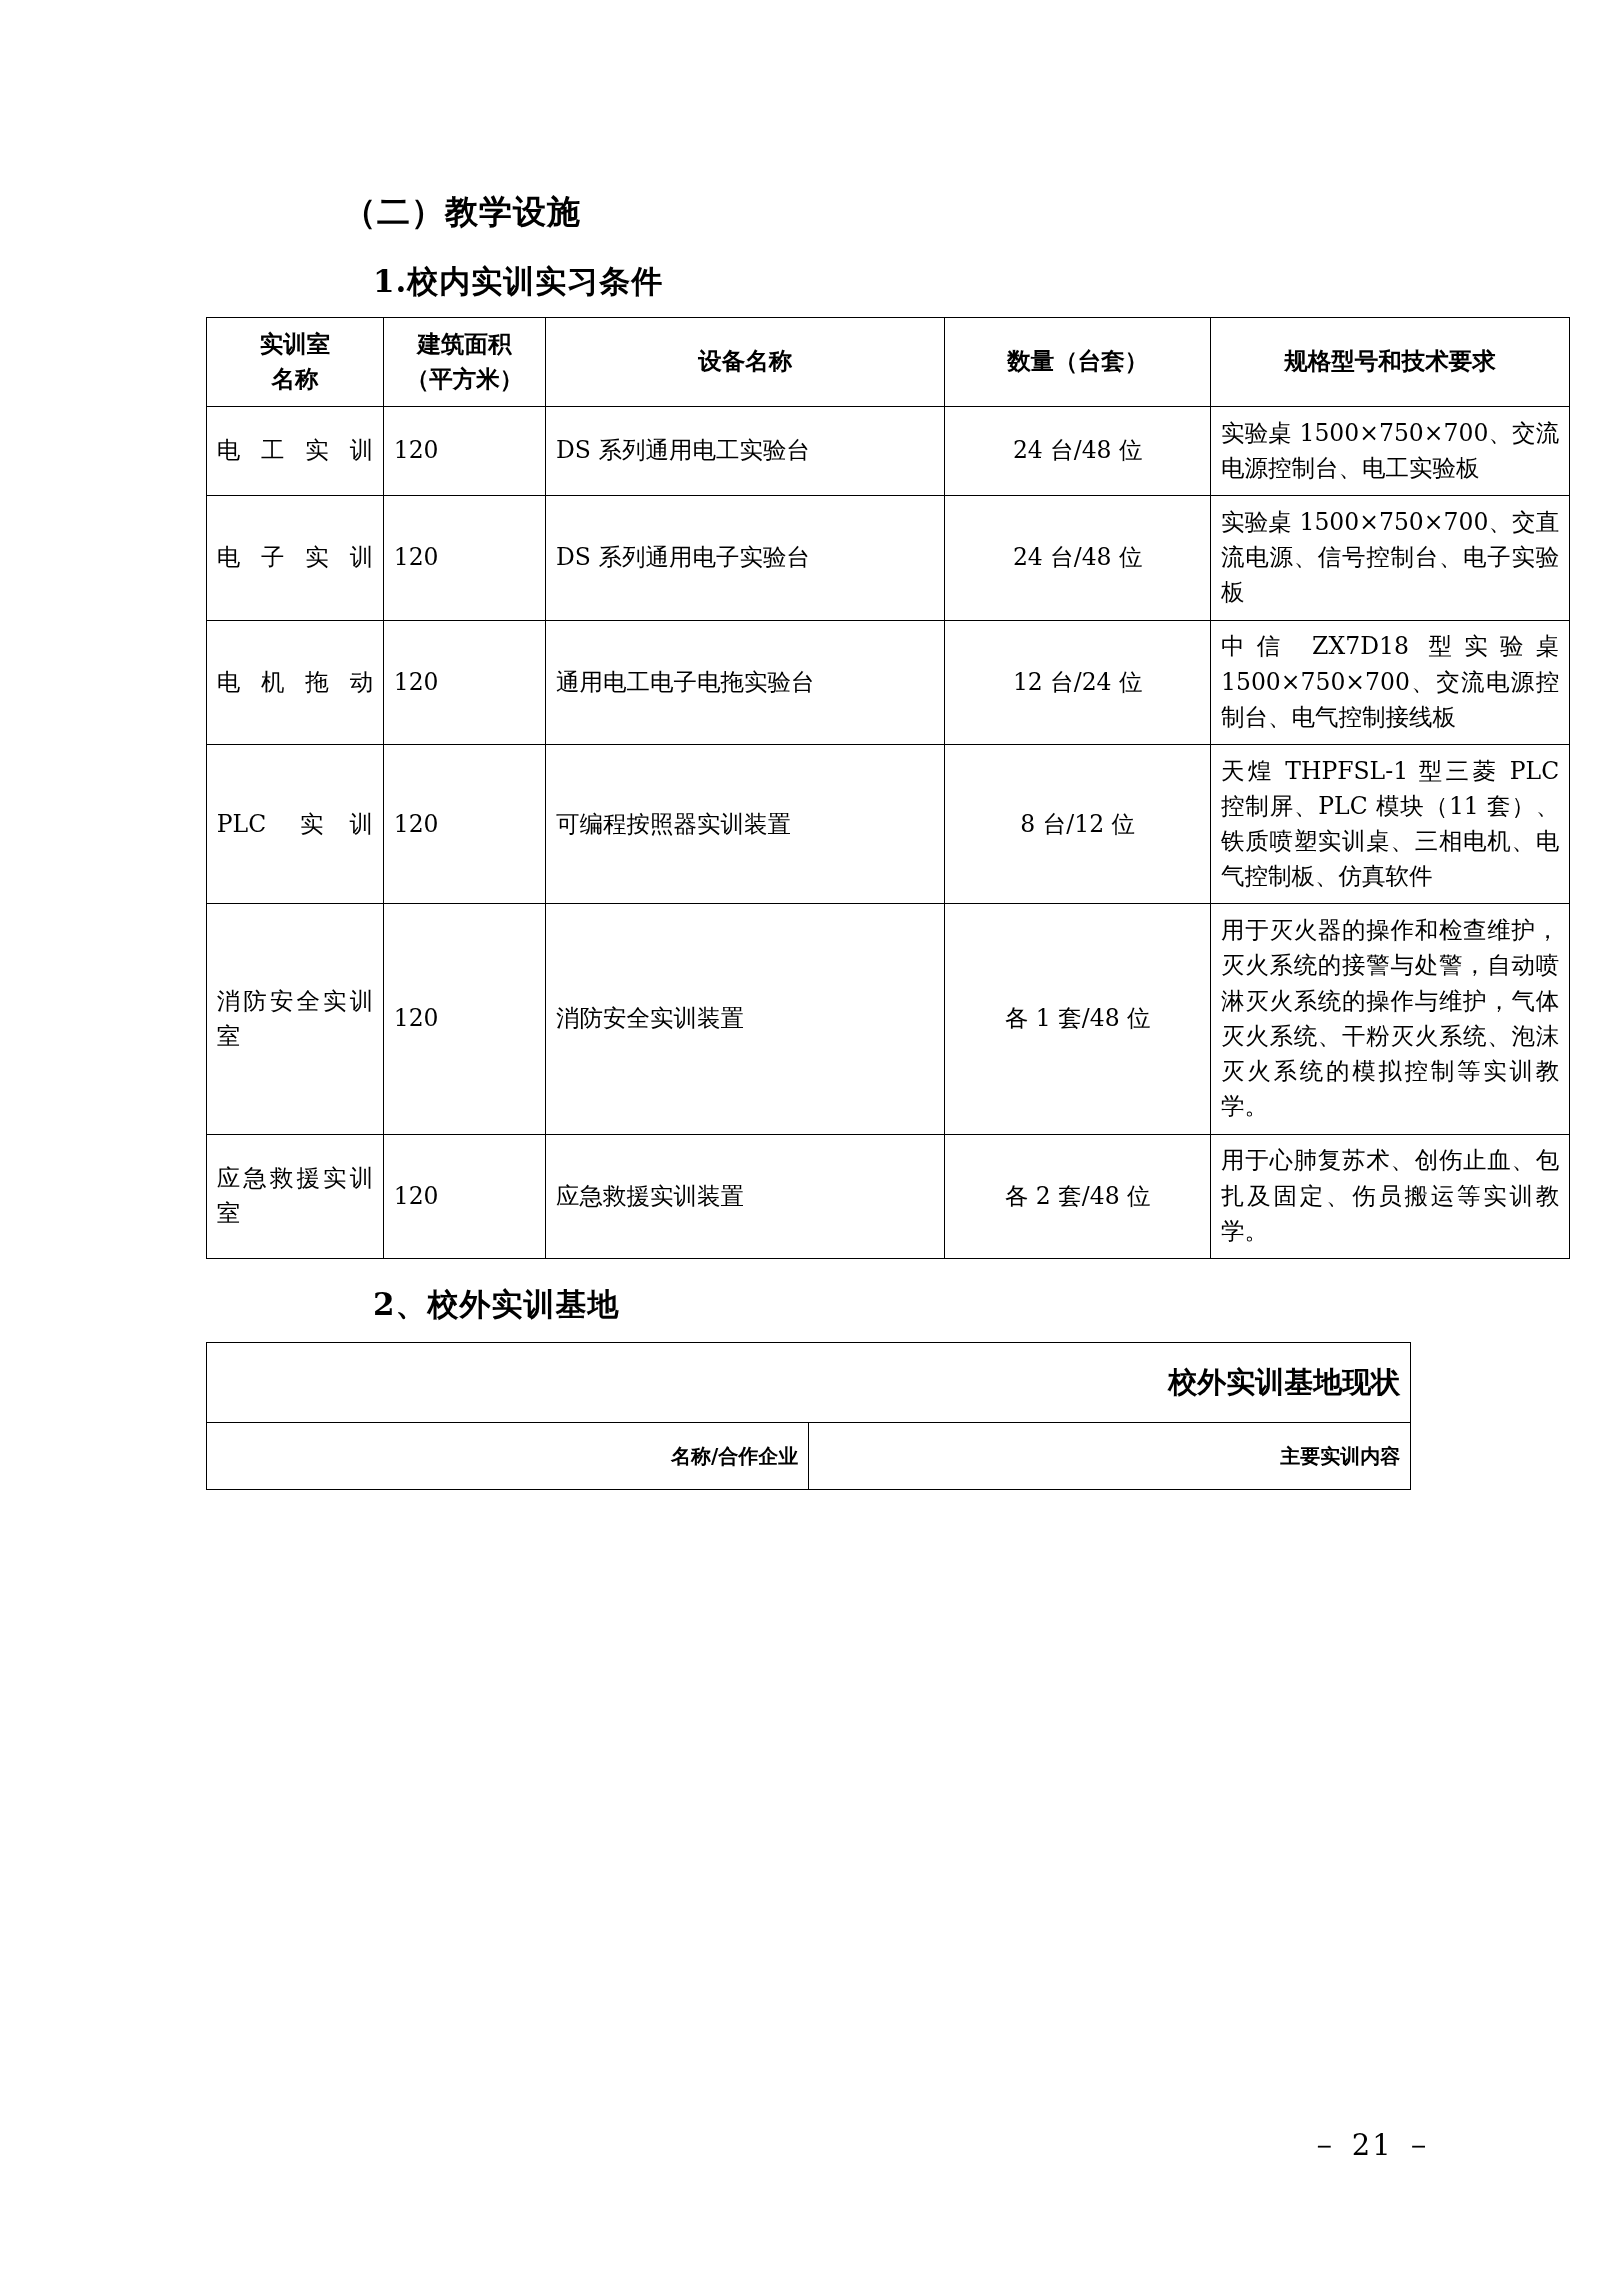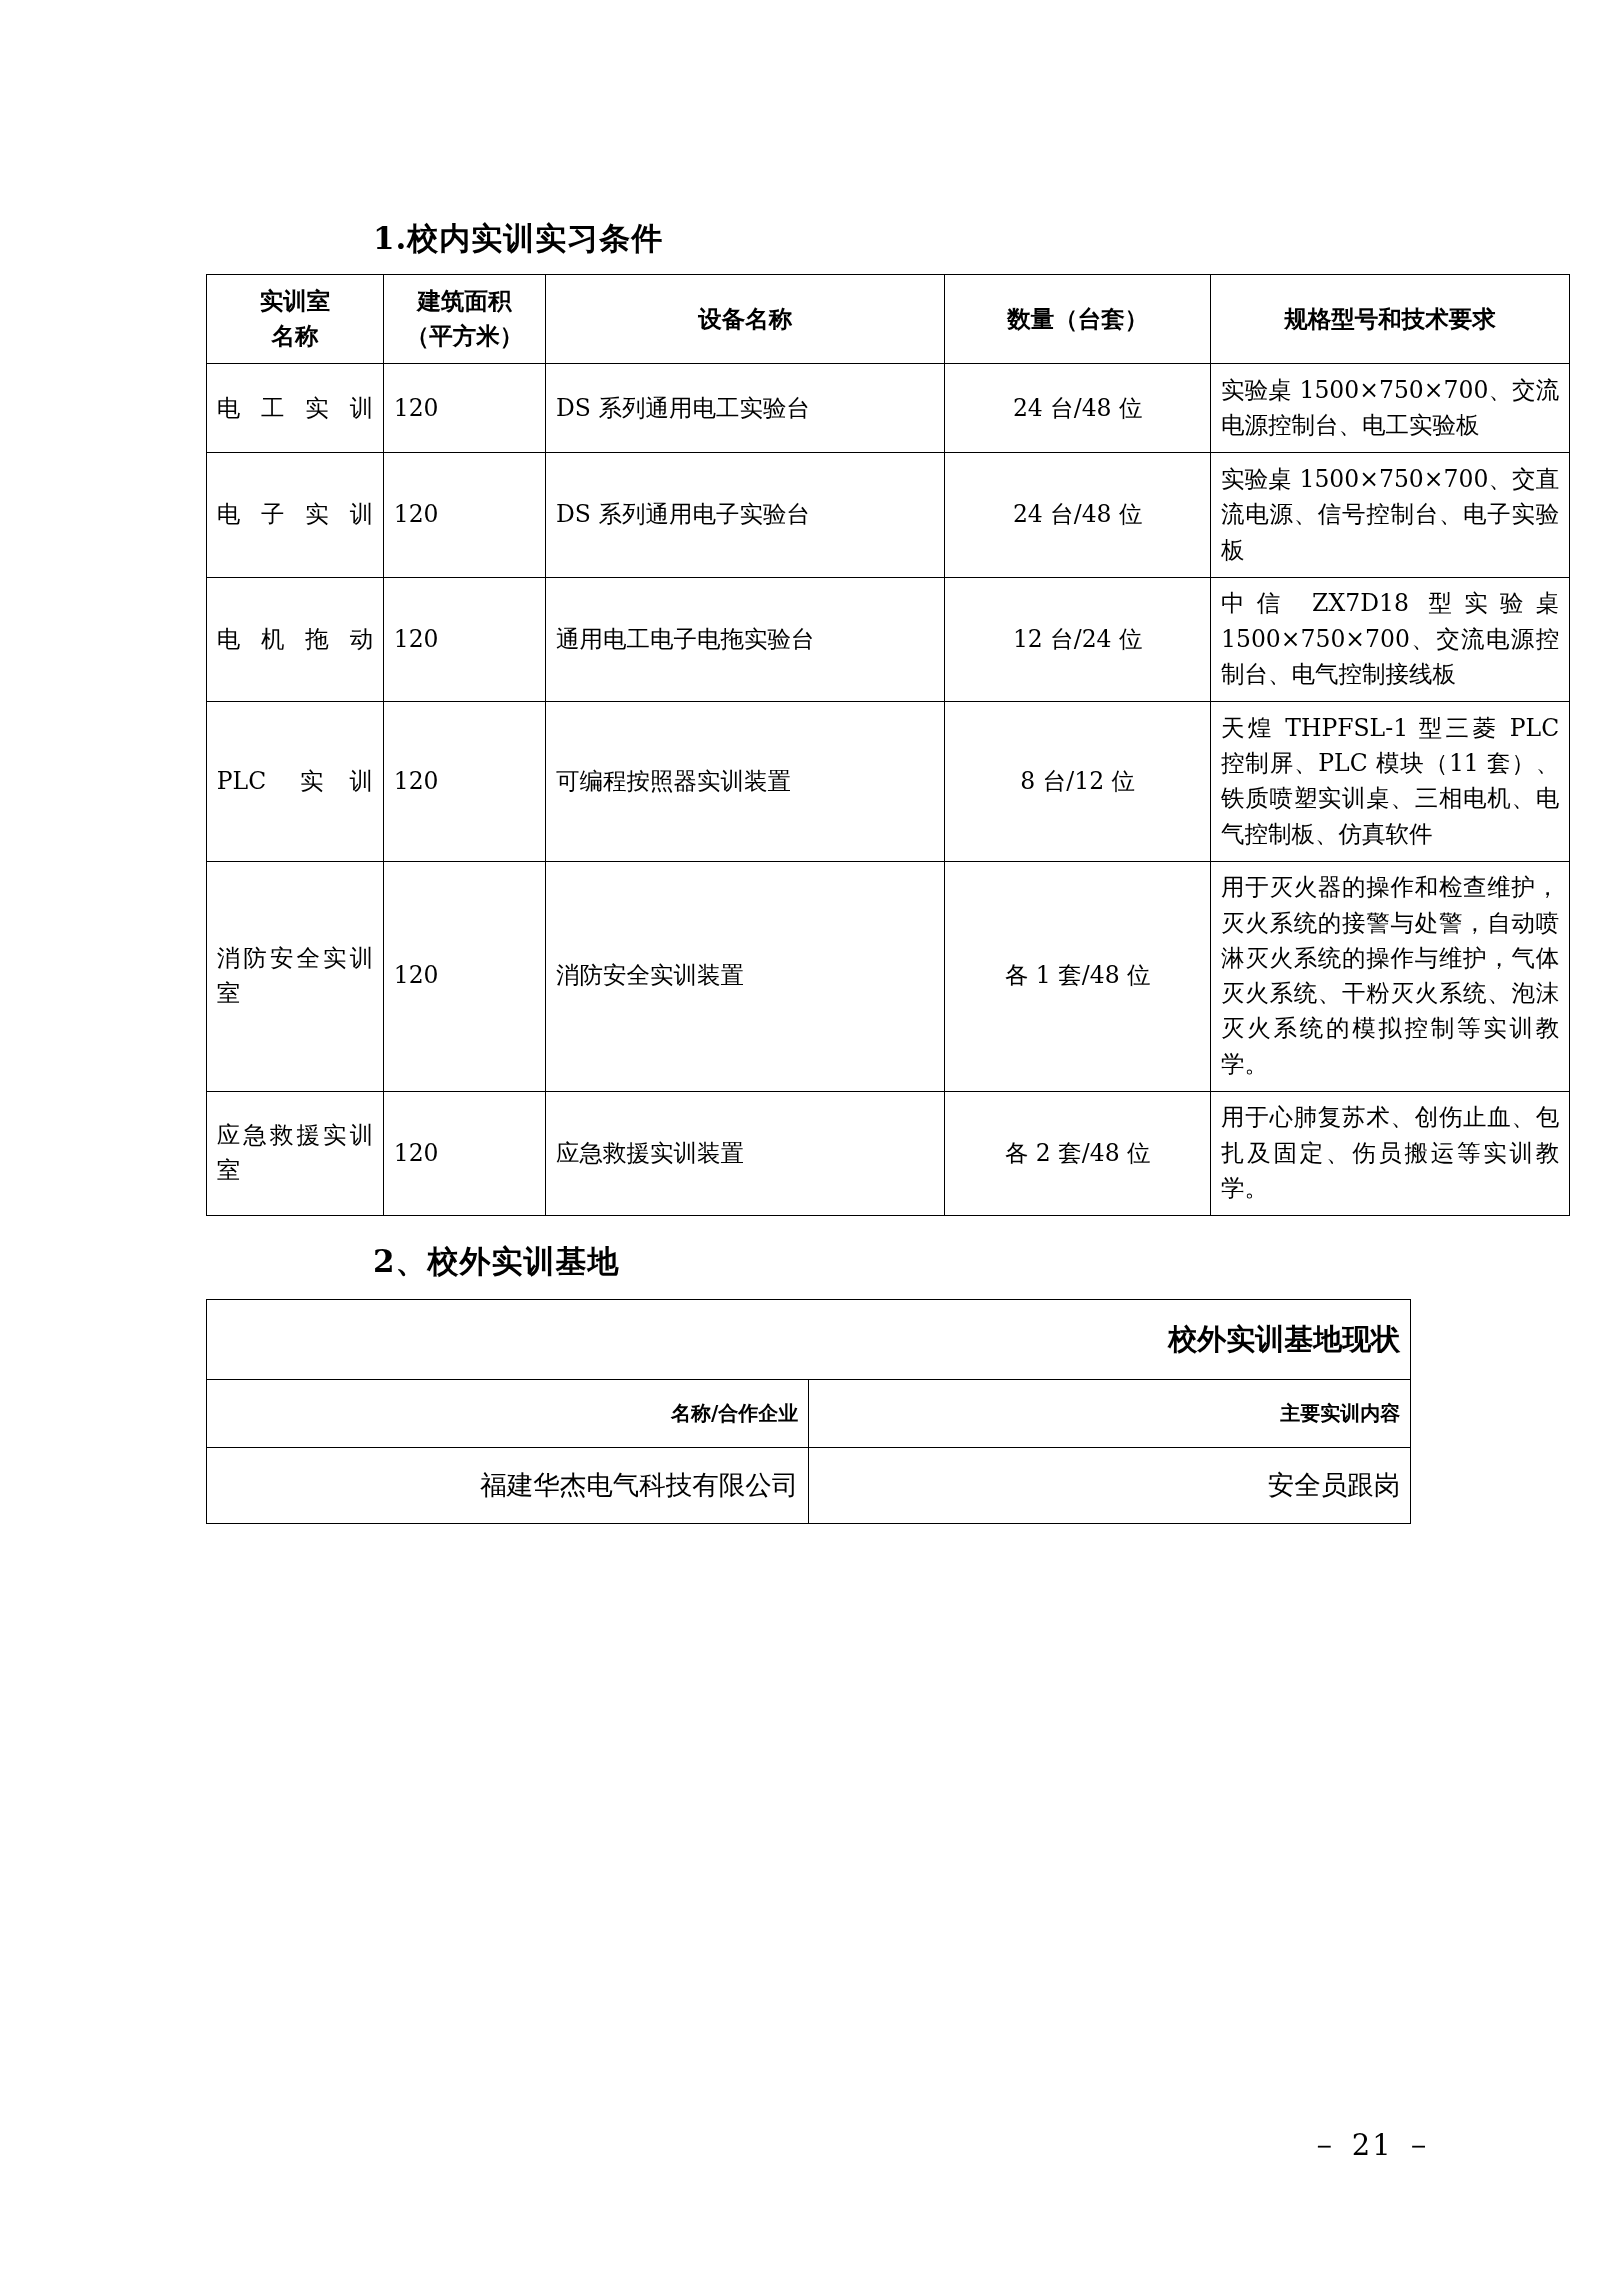--- a/index.html
+++ b/index.html
@@ -130,20 +130,21 @@
     font-size: 29px;
     letter-spacing: 2px;
   }
 </style>
 </head>
 <body>
 
 <div class="page">
   <div class="content">
 
+    <h2 class="section-title">（二）教学设施</h2>
 
     <h3 class="sub-title">1.校内实训实习条件</h3>
 
     <table class="main-table">
       <colgroup>
         <col class="col-room">
           <col class="col-area">
           <col class="col-equip">
           <col class="col-qty">
           <col class="col-spec">
@@ -217,24 +218,20 @@
           <col style="width:602px">
       </colgroup>
       <tbody>
         <tr>
           <td class="head-full" colspan="2">校外实训基地现状</td>
         </tr>
         <tr>
           <td class="sub-head">名称/合作企业</td>
           <td class="sub-head">主要实训内容</td>
         </tr>
-        <tr>
-          <td class="body-cell">福建华杰电气科技有限公司</td>
-          <td class="body-cell">安全员跟岗</td>
-        </tr>
       </tbody>
     </table>
 
   </div>
 
   <div class="page-number">－ 21 －</div>
 </div>
 
 
 </body></html>

